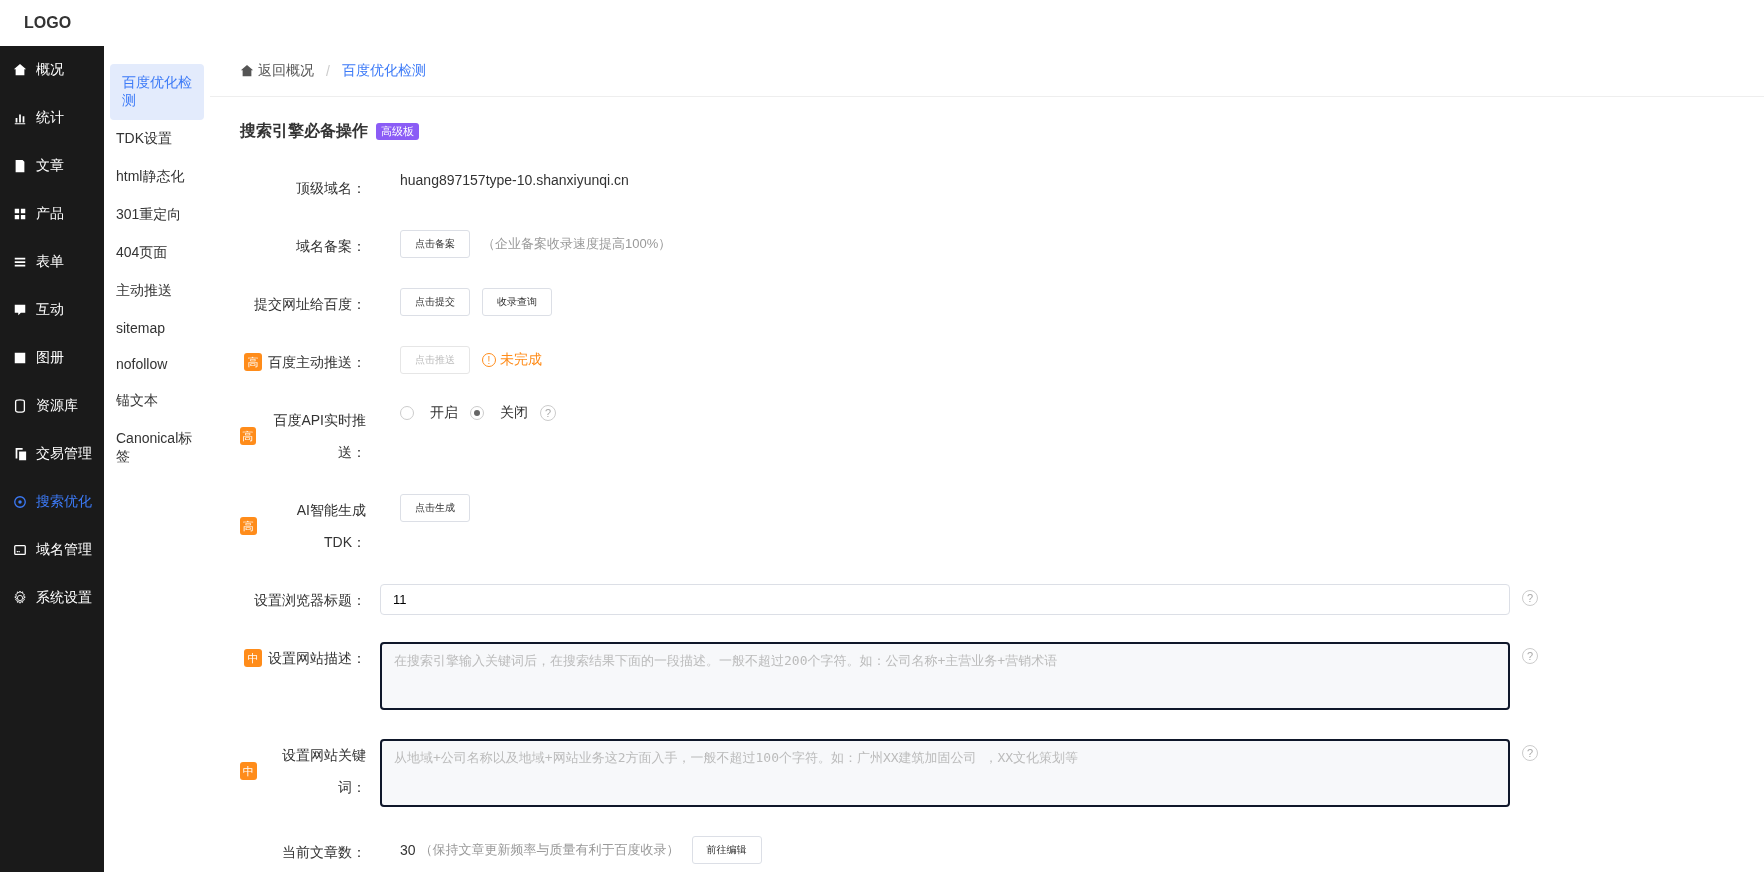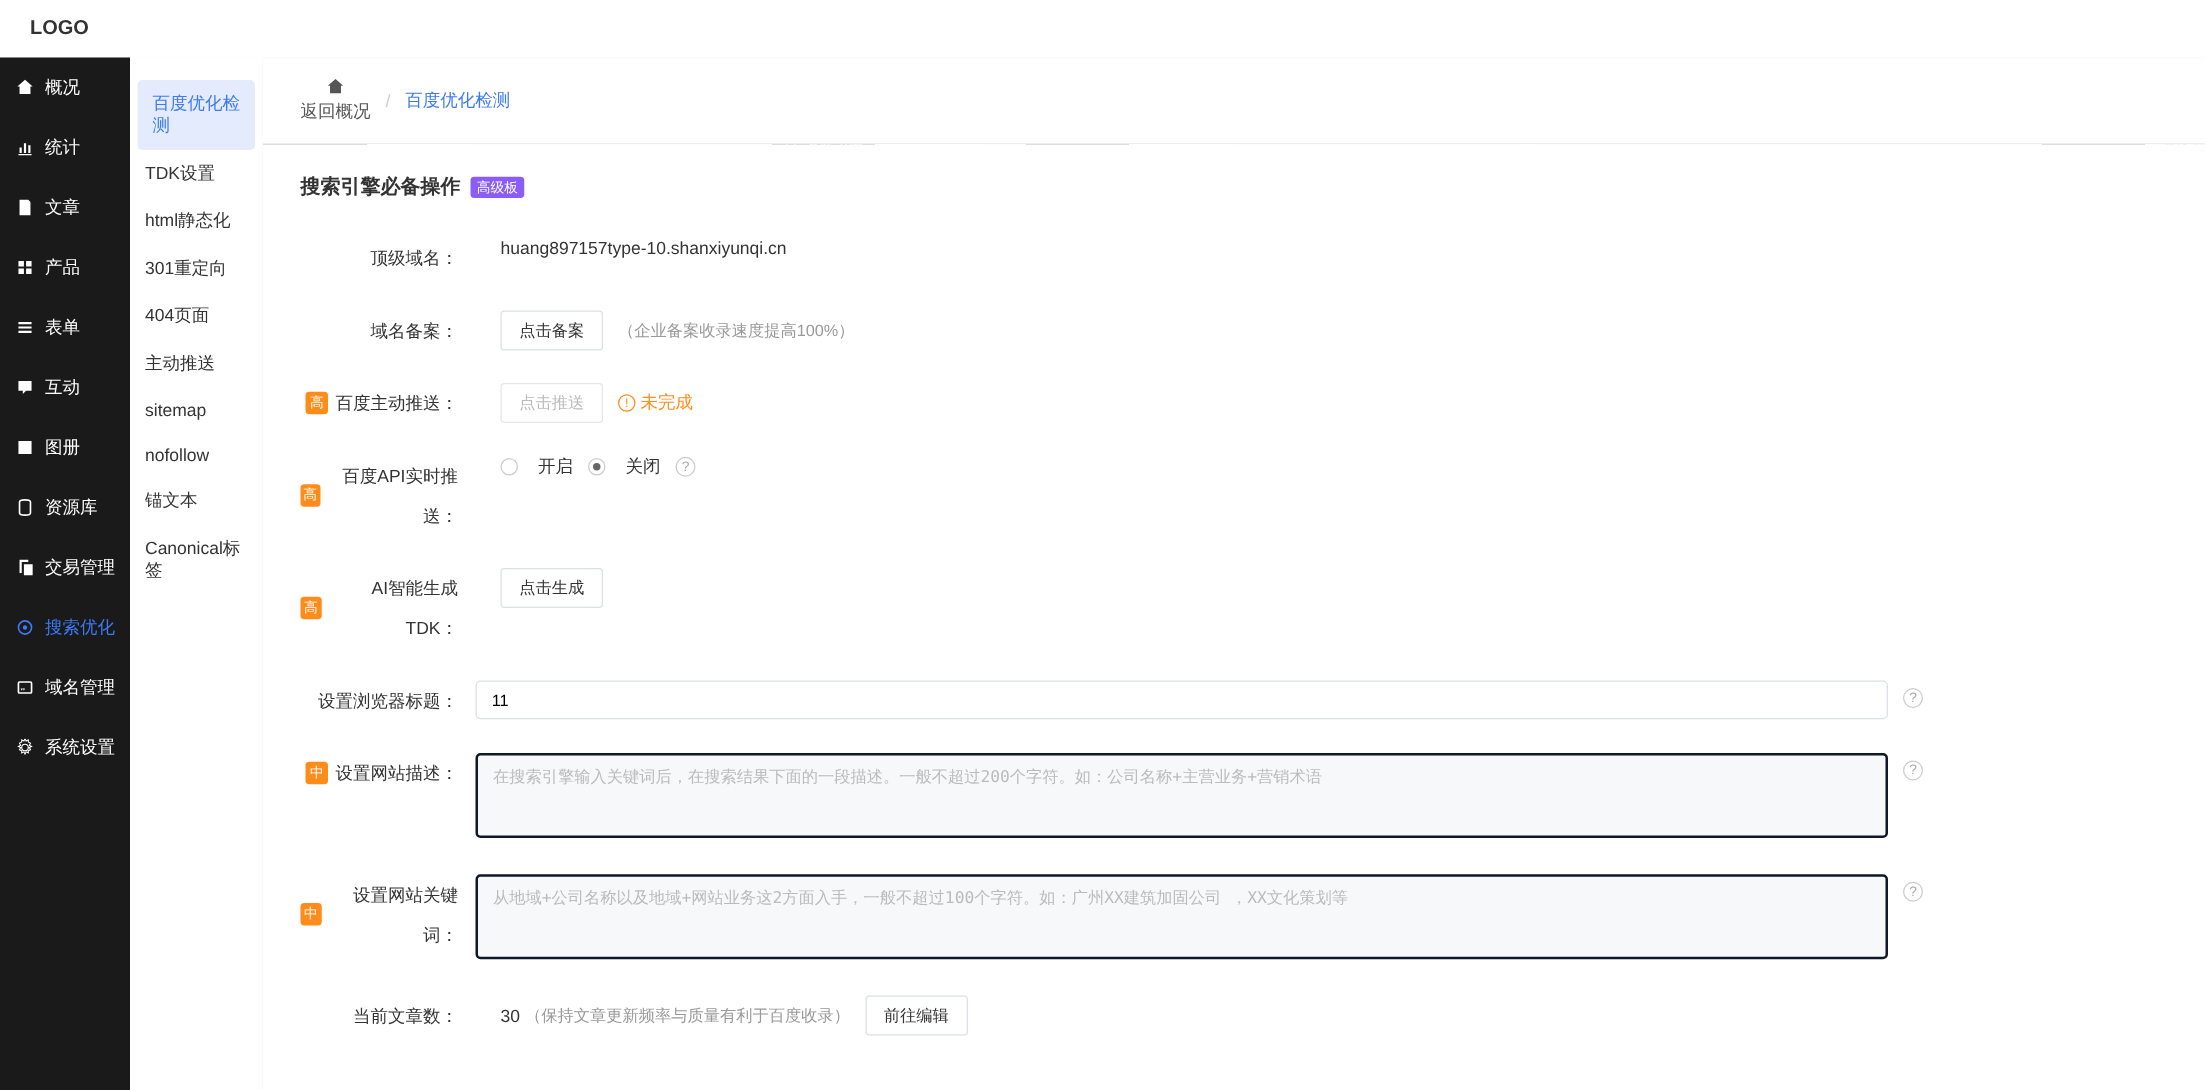--- a/index.html
+++ b/index.html
@@ -9,35 +9,35 @@
 .container { display: flex; height: calc(100vh - 46px); }
 .sidebar-main { width: 104px; background: #1a1a1a; overflow-y: auto; }
 .sidebar-main .menu-item { display: flex; align-items: center; padding: 15px 12px; color: #fff; cursor: pointer; font-size: 14px; }
 .sidebar-main .menu-item.active { color: #3c7af7; }
 .sidebar-main .icon { width: 16px; height: 16px; margin-right: 8px; display: inline-flex; align-items: center; justify-content: center; }
 .sidebar-sub { width: 106px; background: #fff; padding-top: 18px; overflow-y: auto; }
 .sidebar-sub .sub-item { padding: 10px 12px; cursor: pointer; font-size: 14px; color: #333; }
 .sidebar-sub .sub-item.active { background: #e3ebfc; color: #3c7af7; border-radius: 4px; margin: 0 6px; }
 .content { flex: 1; overflow-y: auto; padding: 0; }
 .breadcrumb { background: #fff; padding: 16px 30px; display: flex; align-items: center; gap: 12px; margin-bottom: 0; border-bottom: 1px solid #eee; }
-.breadcrumb .bc-link { color: #555; cursor: pointer; display: flex; align-items: center; gap: 4px; flex-direction: column; }
+.breadcrumb .bc-link { color: #555; cursor: pointer; display: flex; align-items: center; gap: 4px; }
 .breadcrumb .bc-active { color: #3c7af7; }
 .breadcrumb .sep { color: #ccc; }
 .panel { background: #fff; padding: 24px 30px 40px; }
 .panel-title { display: flex; align-items: center; gap: 8px; margin-bottom: 30px; }
 .panel-title h2 { font-size: 16px; font-weight: bold; }
 .badge-adv { background: #8b5cf6; color: #fff; font-size: 11px; padding: 1px 5px; border-radius: 3px; }
 .form-row { display: flex; align-items: flex-start; margin-bottom: 26px; }
 .form-row .label-wrap { width: 140px; text-align: right; padding-right: 14px; display: flex; justify-content: flex-end; align-items: center; gap: 6px; line-height: 32px; }
 .form-row .label { color: #333; }
 .tag { display: inline-block; width: 18px; height: 18px; line-height: 18px; text-align: center; font-size: 11px; color: #fff; border-radius: 3px; }
 .tag-high { background: #ff8c1a; }
 .tag-mid { background: #ff8c1a; }
 .form-row .control { flex: 1; display: flex; align-items: center; gap: 12px; flex-wrap: wrap; margin-left: 20px; }
-.btn { border: 1px solid #dcdfe6; background: #fff; padding: 6px 14px; border-radius: 3px; cursor: pointer; font-size: 13px; color: #333; }
+.btn { border: 1px solid #dcdfe6; background: #fff; padding: 6px 14px; border-radius: 3px; cursor: pointer; font-size: 10px; color: #333; }
 .btn[disabled] { color: #bbb; cursor: not-allowed; border-color: #e6e6e6; }
 .hint { color: #999; font-size: 13px; }
 .status-warn { color: #ff8c1a; display: flex; align-items: center; gap: 4px; }
 .status-warn .ico-circle { width: 14px; height: 14px; border: 1px solid #ff8c1a; border-radius: 50%; display: inline-flex; align-items: center; justify-content: center; font-size: 10px; }
 .radio { display: inline-flex; align-items: center; gap: 16px; cursor: pointer; }
 .radio .dot { width: 14px; height: 14px; border: 1px solid #ccc; border-radius: 50%; display: inline-block; position: relative; }
 .radio.checked .dot::after { content: ''; position: absolute; width: 6px; height: 6px; background: #666; border-radius: 50%; top: 3px; left: 3px; }
 .help { width: 16px; height: 16px; border: 1px solid #ccc; border-radius: 50%; display: inline-flex; align-items: center; justify-content: center; font-size: 11px; color: #aaa; cursor: pointer; }
 .input { border: 1px solid #dcdfe6; border-radius: 4px; padding: 7px 12px; width: 100%; font-size: 13px; outline: none; }
 .textarea { border: 2px solid #0f172a; border-radius: 4px; padding: 8px 12px; width: 100%; min-height: 68px; font-size: 13px; outline: none; background: #f7f8fa; resize: none; color: #333; }
@@ -200,20 +200,29 @@
       <div class="form-row">
         <div class="label-wrap">
             <span class="label">域名备案：</span>
           </div>
         <div class="control">
           <button class="btn">点击备案</button>
           <span class="hint">（企业备案收录速度提高100%）</span>
         </div>
       </div>
 
+      <div class="form-row">
+        <div class="label-wrap">
+            <span class="label">提交网址给百度：</span>
+          </div>
+        <div class="control">
+          <button class="btn">点击提交</button>
+          <button class="btn">收录查询</button>
+        </div>
+      </div>
 
       <div class="form-row">
         <div class="label-wrap">
           <span class="tag tag-high">高</span>
           <span class="label">百度主动推送：</span>
         </div>
         <div class="control">
           <button class="btn" disabled="">点击推送</button>
           <span class="status-warn">
             <span class="ico-circle">!</span>

